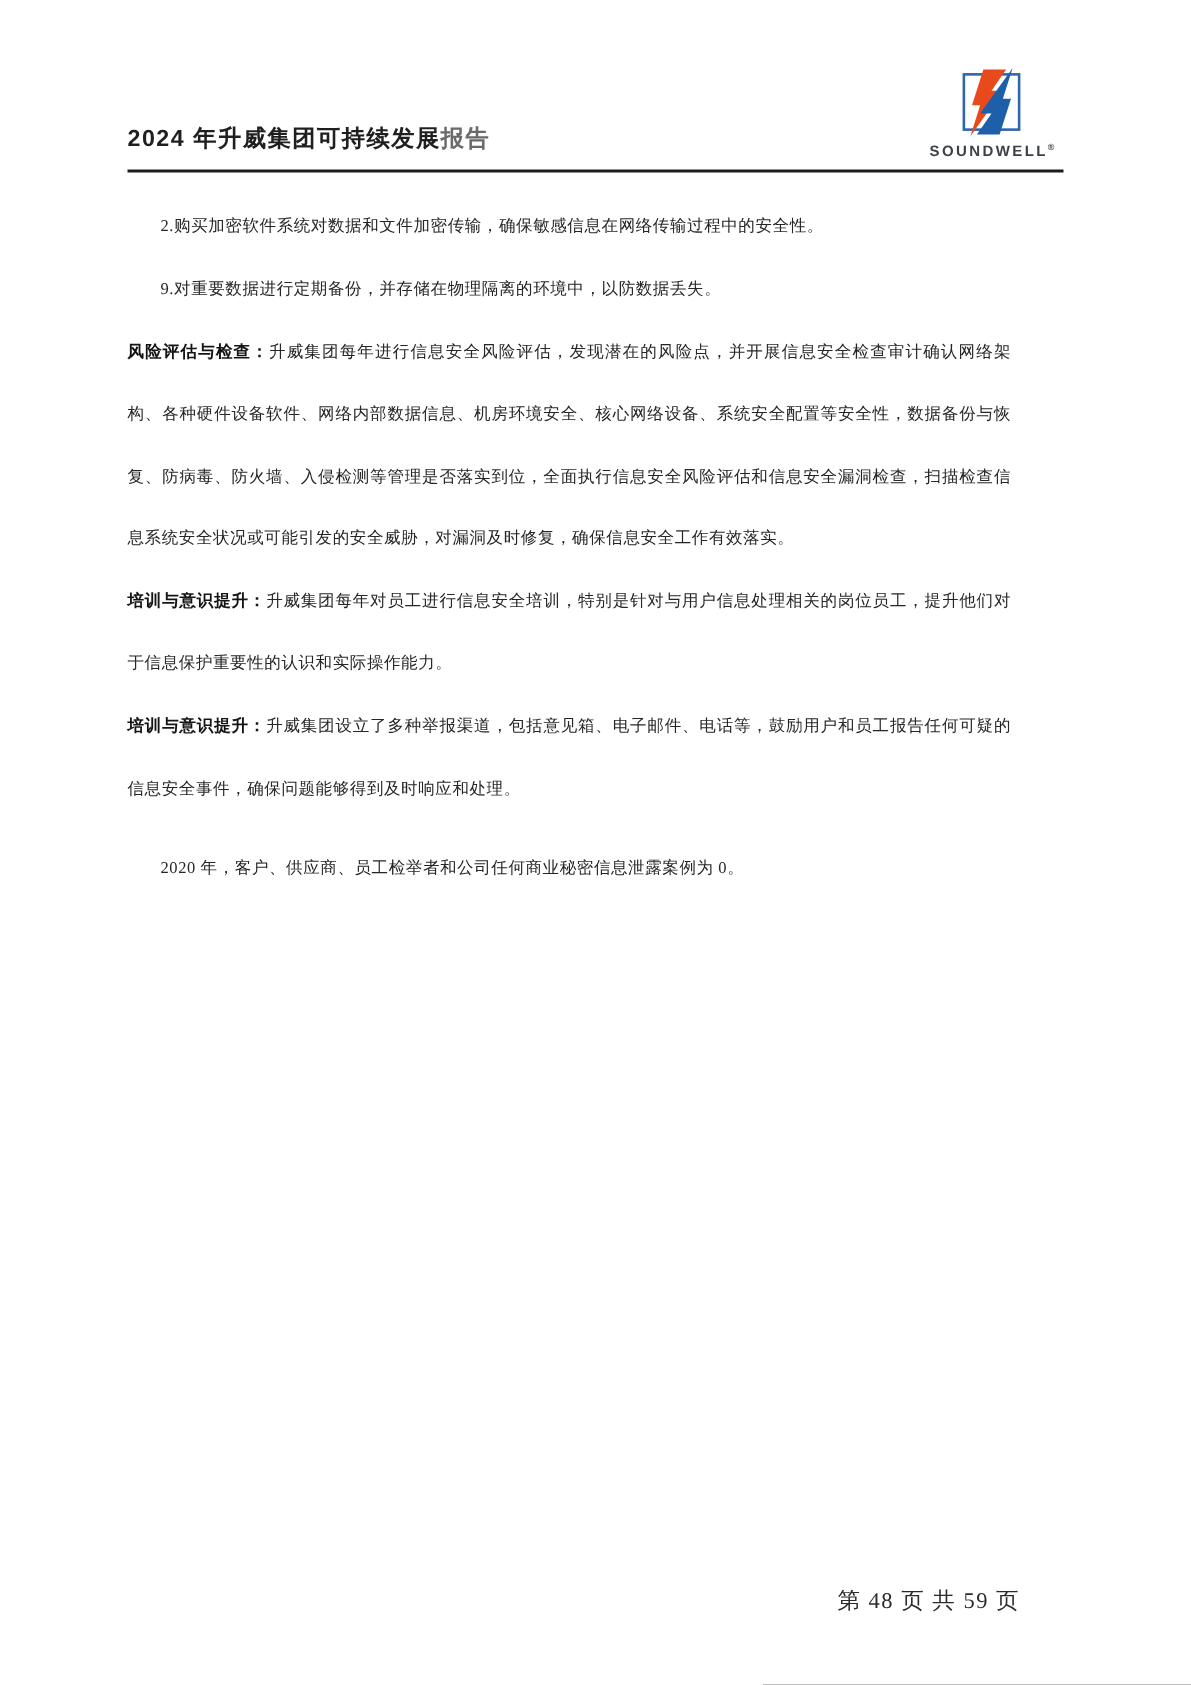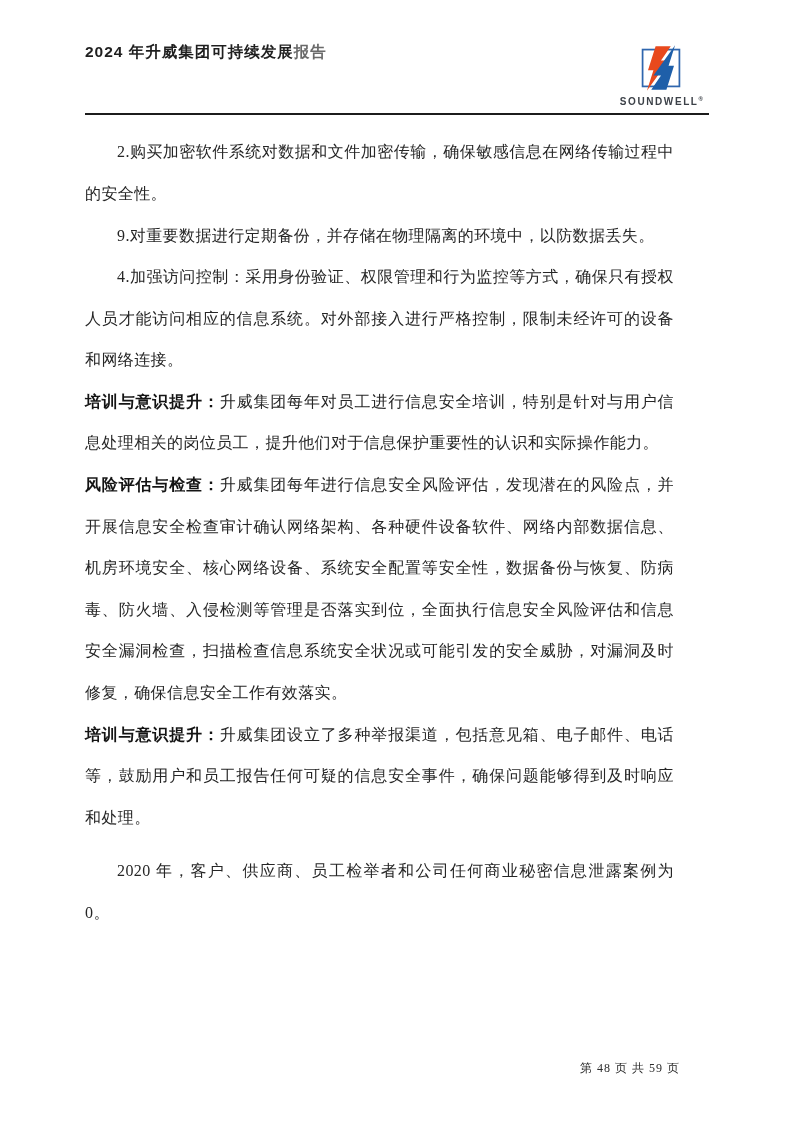--- a/index.html
+++ b/index.html
@@ -10,21 +10,21 @@
     background:#ffffff;
     font-family:"Liberation Serif","DejaVu Serif",serif;
     color:#262626;
     overflow:hidden;
     box-sizing:border-box;
   }
   
   .header{
     display:flex;
     justify-content:space-between;
-    align-items:flex-start;
+    align-items:flex-end;
     padding:42px 85px 0 85px;
   }
   .report-title{
     font-family:"Liberation Sans","DejaVu Sans",sans-serif;
     font-size:15.5px;
     font-weight:bold;
     color:#1f1f1f;
     letter-spacing:1px;
     padding-bottom:4px;
     white-space:nowrap;
@@ -51,35 +51,35 @@
   }
   .brand-line sup{font-size:6px;letter-spacing:0;}
   .header-rule{
     height:2px;
     background:#1c1c1c;
     margin:6px 85px 0 85px;
   }
   
   .body-text{
     margin:16px 120px 0 85px;
-    font-size:16px;
+    font-size:11px;
     line-height:41.6px;
     text-align:justify;
     letter-spacing:0.4px;
   }
   .body-text p{margin:0;}
   .body-text p.indent{text-indent:2em;}
   .body-text p.spaced{margin-top:12px;}
   .body-text strong{color:#141414;}
   
   .page-footer{
     position:absolute;
     right:114px;
     bottom:46px;
-    font-size:12px;
+    font-size:15px;
     letter-spacing:1px;
     color:#2b2b2b;
     white-space:nowrap;
   }
 </style>
 </head>
 <body>
 
 <div class="page">
 
@@ -97,23 +97,22 @@
         <span>SOUNDWELL</span><sup>®</sup>
       </div>
     </div>
   </div>
 
   <div class="header-rule"></div>
 
   <main class="body-text">
       <p class="indent">2.购买加密软件系统对数据和文件加密传输，确保敏感信息在网络传输过程中的安全性。</p>
       <p class="indent">9.对重要数据进行定期备份，并存储在物理隔离的环境中，以防数据丢失。</p>
-      <p class="indent">4.加强访问控制：采用身份验证、权限管理和行为监控等方式，确保只有授权人员才能访问相应的信息系统。对外部接入进行严格控制，限制未经许可的设备和网络连接。</p>
+      <p class=""><strong>风险评估与检查：</strong>升威集团每年进行信息安全风险评估，发现潜在的风险点，并开展信息安全检查审计确认网络架构、各种硬件设备软件、网络内部数据信息、机房环境安全、核心网络设备、系统安全配置等安全性，数据备份与恢复、防病毒、防火墙、入侵检测等管理是否落实到位，全面执行信息安全风险评估和信息安全漏洞检查，扫描检查信息系统安全状况或可能引发的安全威胁，对漏洞及时修复，确保信息安全工作有效落实。</p>
       <p class=""><strong>培训与意识提升：</strong>升威集团每年对员工进行信息安全培训，特别是针对与用户信息处理相关的岗位员工，提升他们对于信息保护重要性的认识和实际操作能力。</p>
-      <p class=""><strong>风险评估与检查：</strong>升威集团每年进行信息安全风险评估，发现潜在的风险点，并开展信息安全检查审计确认网络架构、各种硬件设备软件、网络内部数据信息、机房环境安全、核心网络设备、系统安全配置等安全性，数据备份与恢复、防病毒、防火墙、入侵检测等管理是否落实到位，全面执行信息安全风险评估和信息安全漏洞检查，扫描检查信息系统安全状况或可能引发的安全威胁，对漏洞及时修复，确保信息安全工作有效落实。</p>
       <p class=""><strong>培训与意识提升：</strong>升威集团设立了多种举报渠道，包括意见箱、电子邮件、电话等，鼓励用户和员工报告任何可疑的信息安全事件，确保问题能够得到及时响应和处理。</p>
       <p class="indent spaced">2020 年，客户、供应商、员工检举者和公司任何商业秘密信息泄露案例为 0。</p>
     </main>
 
   <div class="page-footer">
     <span>第 48 页 共 59 页</span>
   </div>
 
 </div>
 

